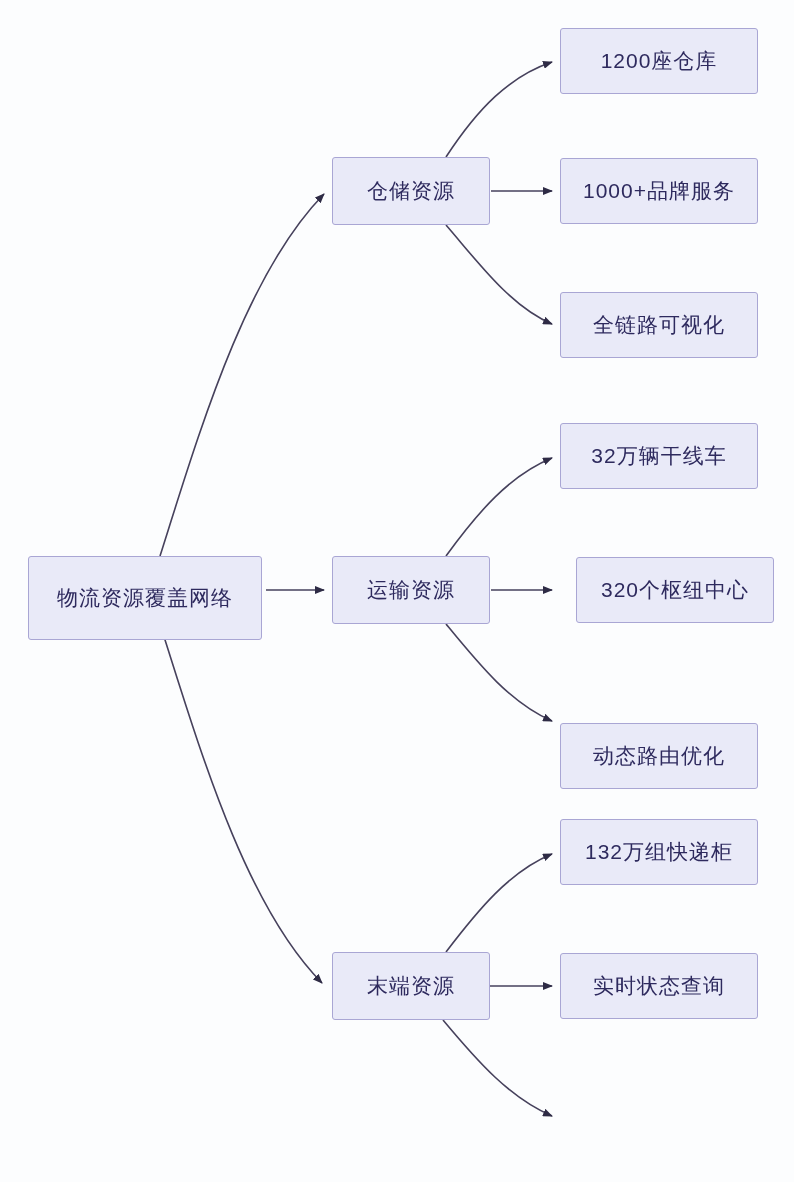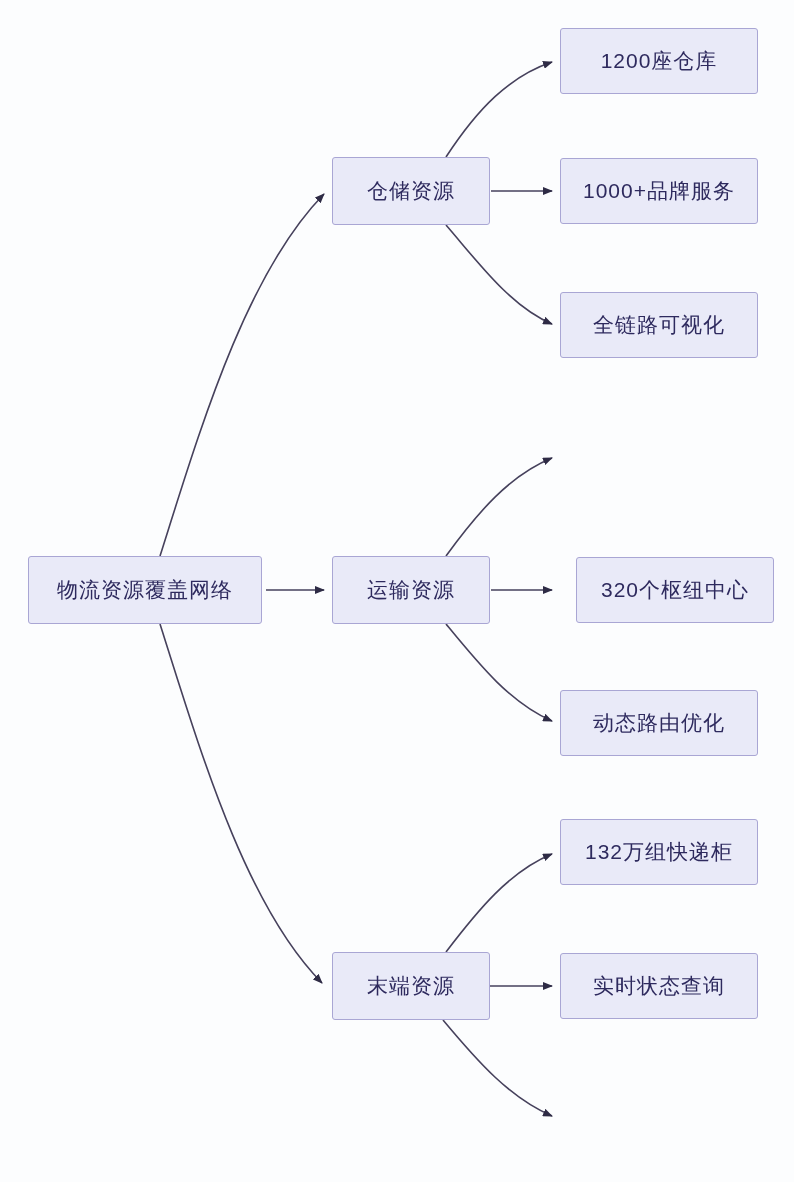--- a/index.html
+++ b/index.html
@@ -29,34 +29,34 @@
     justify-content: center;
     background: #e9eaf8;
     border: 1px solid #a9a6d4;
     border-radius: 3px;
     color: #2e2a5e;
     font-size: 21px;
     letter-spacing: 1px;
     white-space: nowrap;
     box-sizing: border-box;
   }
-  .node.root   { left: 28px;  top: 556px; width: 234px; height: 68px; font-family: Liberation Mono, monospace; }
+  .node.root   { left: 28px;  top: 556px; width: 234px; height: 84px; font-family: Liberation Mono, monospace; }
   .node.branch { left: 332px; width: 158px; height: 68px; }
   .node.leaf   { left: 560px; width: 198px; height: 66px; }
 
   .node.b0 { top: 157px; }
   .node.b1 { top: 556px; }
   .node.b2 { top: 952px; }
 
   .node.l0 { top: 28px; }
   .node.l1 { top: 158px; }
   .node.l2 { top: 292px; }
   .node.l3 { top: 423px; }
   .node.l4 { top: 557px; margin-left: 16px; }
-  .node.l5 { top: 690px; }
+  .node.l5 { top: 723px; }
   .node.l6 { top: 819px; }
   .node.l7 { top: 953px; }
   .node.l8 { top: 1084px; }
 
   .wire {
     fill: none;
     stroke: #46415c;
     stroke-width: 1.6;
   }
 </style>
@@ -92,19 +92,20 @@
   <div class="node root">物流资源覆盖网络</div>
 
   <div class="node branch b1">运输资源</div>
   <div class="node branch b0">仓储资源</div>
   <div class="node branch b2">末端资源</div>
 
   <div class="node leaf l0">1200座仓库</div>
   <div class="node leaf l1">1000+品牌服务</div>
   <div class="node leaf l2">全链路可视化</div>
 
+  <div class="node leaf l3">32万辆干线车</div>
   <div class="node leaf l4">320个枢纽中心</div>
   <div class="node leaf l5">动态路由优化</div>
 
   <div class="node leaf l6">132万组快递柜</div>
   <div class="node leaf l7">实时状态查询</div>
 
 </div>
 
 </body></html>

